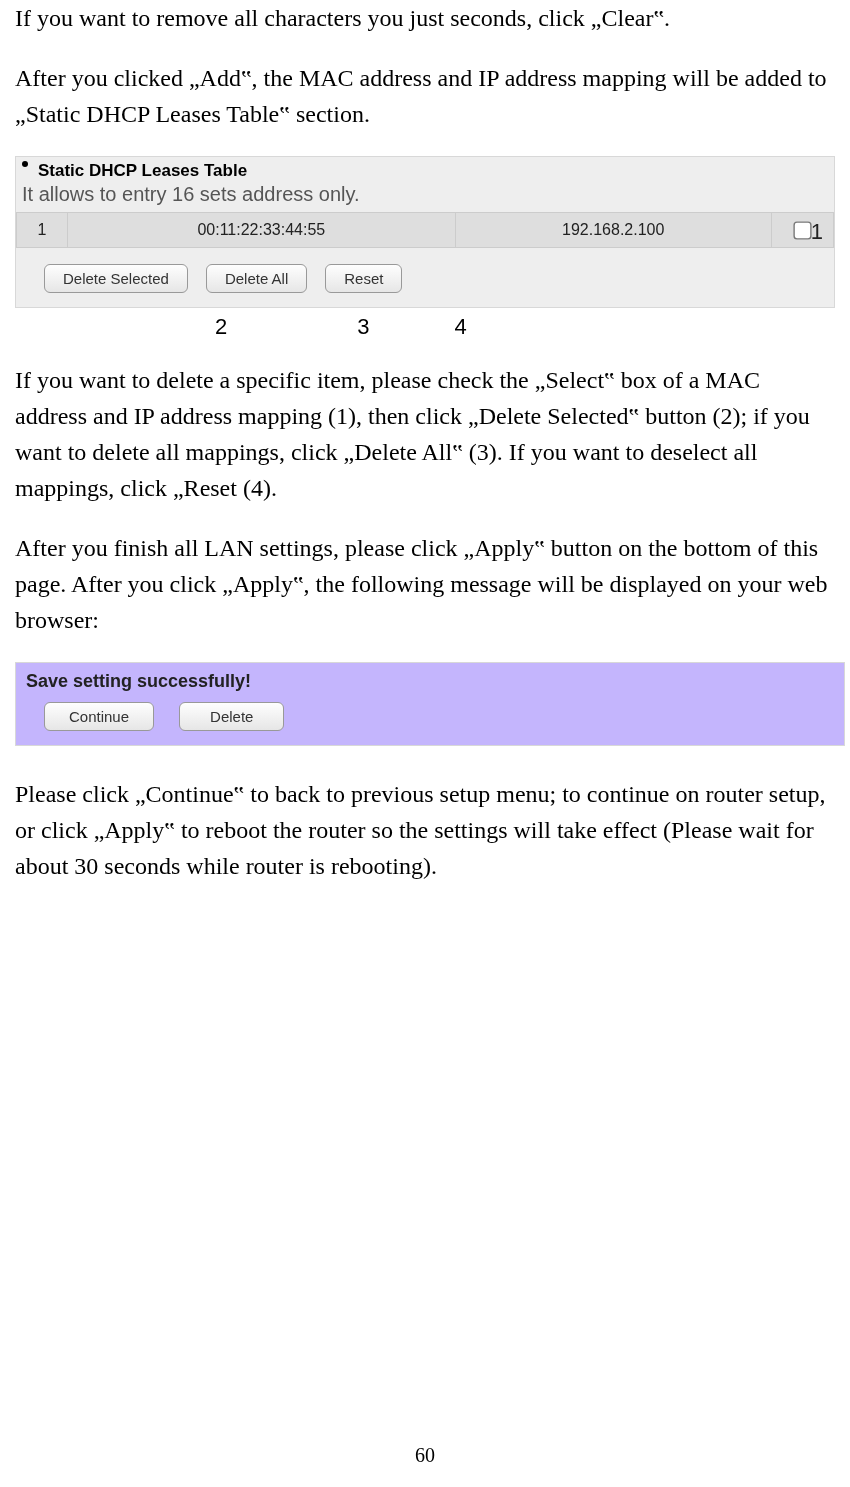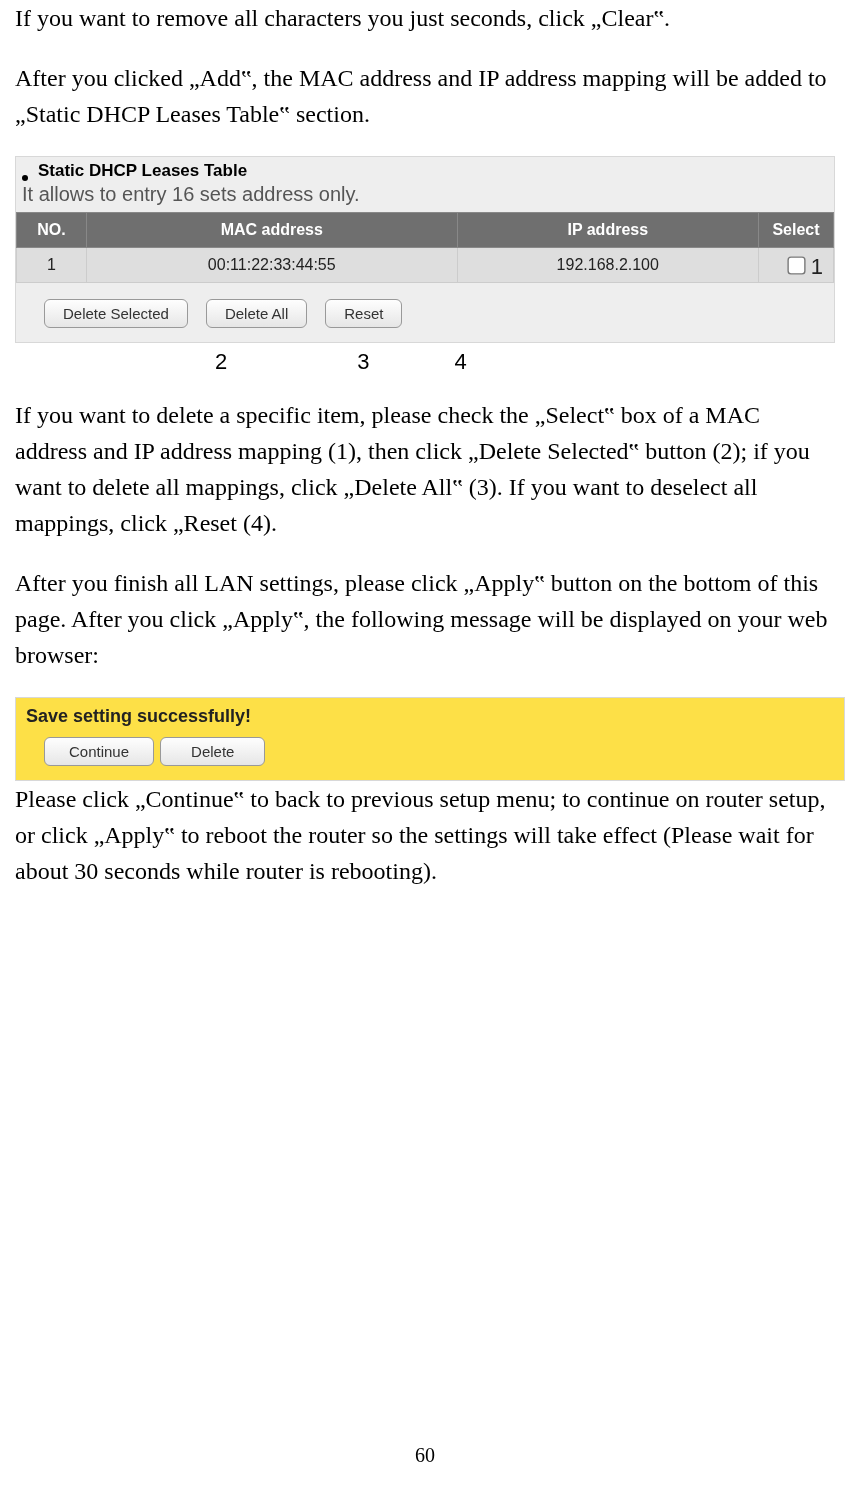--- a/index.html
+++ b/index.html
@@ -14,21 +14,21 @@
     position: relative;
   }
   .para { line-height: 1.5; margin-bottom: 24px; }
   .figure1 {
     background: #eeeeee;
     border: 1px solid #d8d8d8;
     margin-bottom: 6px;
     font-family: Arial, Helvetica, sans-serif;
     position: relative;
   }
-  .fig-title-row { display: flex; align-items: flex-end; padding: 4px 6px 0 6px; }
+  .fig-title-row { display: flex; align-items: flex-start; padding: 4px 6px 0 6px; }
   .bullet { width: 6px; height: 6px; background: #000; border-radius: 50%; margin-right: 10px; }
   .fig-title { font-weight: bold; font-size: 17px; }
   .fig-sub { font-size: 20px; color: #555; padding: 2px 6px 6px 6px; }
   table.leases { width: 100%; border-collapse: collapse; font-size: 16px; }
   table.leases th {
     background: #6f6f6f; color: #fff; font-weight: bold;
     padding: 8px 4px; border: 1px solid #888;
   }
   table.leases td {
     background: #dedede; text-align: center; color: #222;
@@ -43,50 +43,45 @@
     background: linear-gradient(#fefefe, #e6e6e6);
     border: 1px solid #999; border-radius: 6px;
     padding: 5px 18px; color: #333; cursor: pointer;
   }
   .check-cell { position: relative; }
   .check-cell input { transform: scale(1.4); vertical-align: middle; }
   .annot1 { position: absolute; font-family: Arial; font-size: 22px; right: 10px; top: 6px; }
   .callouts { display: flex; font-family: Arial; font-size: 22px; margin-bottom: 22px; }
   .callouts span { display: inline-block; }
   .figure2 {
-    background: #fde047;
+    background: #c4b5fd;
     border: 1px solid #d8d8d8;
     font-family: Arial, Helvetica, sans-serif;
     padding: 8px 10px 14px 10px;
+    margin-bottom: 30px;
     width: 830px;
   }
   .save-title { font-weight: bold; font-size: 18px; color: #222; margin-bottom: 10px; }
   .save-msg { font-size: 14px; color: #555; line-height: 1.35; margin-bottom: 22px; }
   .page-num { position: absolute; bottom: 20px; width: 820px; text-align: center; font-size: 20px; }
 </style>
 </head>
 <body>
 
 <p class="para">If you want to remove all characters you just seconds, click „Clear‟.</p>
 <p class="para">After you clicked „Add‟, the MAC address and IP address mapping will be added to „Static DHCP Leases Table‟ section.</p>
 
 <div class="figure1">
   <div class="fig-title-row">
     <span class="bullet"></span>
     <span class="fig-title">Static DHCP Leases Table</span>
   </div>
   <div class="fig-sub">It allows to entry 16 sets address only.</div>
   <table class="leases">
     <tbody>
-        <tr>
-      <th class="col-no">NO.</th>
-      <th>MAC address</th>
-      <th>IP address</th>
-      <th class="col-sel">Select</th>
-    </tr>
     <tr>
       <td>1</td>
       <td>00:11:22:33:44:55</td>
       <td>192.168.2.100</td>
       <td class="check-cell">
         <input type="checkbox" style="">
         <span class="annot1">1</span>
       </td>
     </tr>
   </tbody>
@@ -105,21 +100,21 @@
   <span>3</span>
   <span style="width:85px"></span>
   <span>4</span>
 </div>
 
 <p class="para">If you want to delete a specific item, please check the „Select‟ box of a MAC address and IP address mapping (1), then click „Delete Selected‟ button (2); if you want to delete all mappings, click „Delete All‟ (3). If you want to deselect all mappings, click „Reset (4).</p>
 <p class="para">After you finish all LAN settings, please click „Apply‟ button on the bottom of this page. After you click „Apply‟, the following message will be displayed on your web browser:</p>
 
 <div class="figure2">
   <div class="save-title">Save setting successfully!</div>
-  <div style="display:flex; gap:6px;padding-left:18px;">
+  <div style="display:flex; gap:25px;padding-left:18px;">
     <button class="w-btn" style="padding:5px 24px">Continue</button>
     <button class="w-btn" style="padding:5px 30px">Delete</button>
   </div>
 </div>
 
 <p class="para">Please click „Continue‟ to back to previous setup menu; to continue on router setup, or click „Apply‟ to reboot the router so the settings will take effect (Please wait for about 30 seconds while router is rebooting).</p>
 
 <div class="page-num">60</div>
 
 </body></html>

